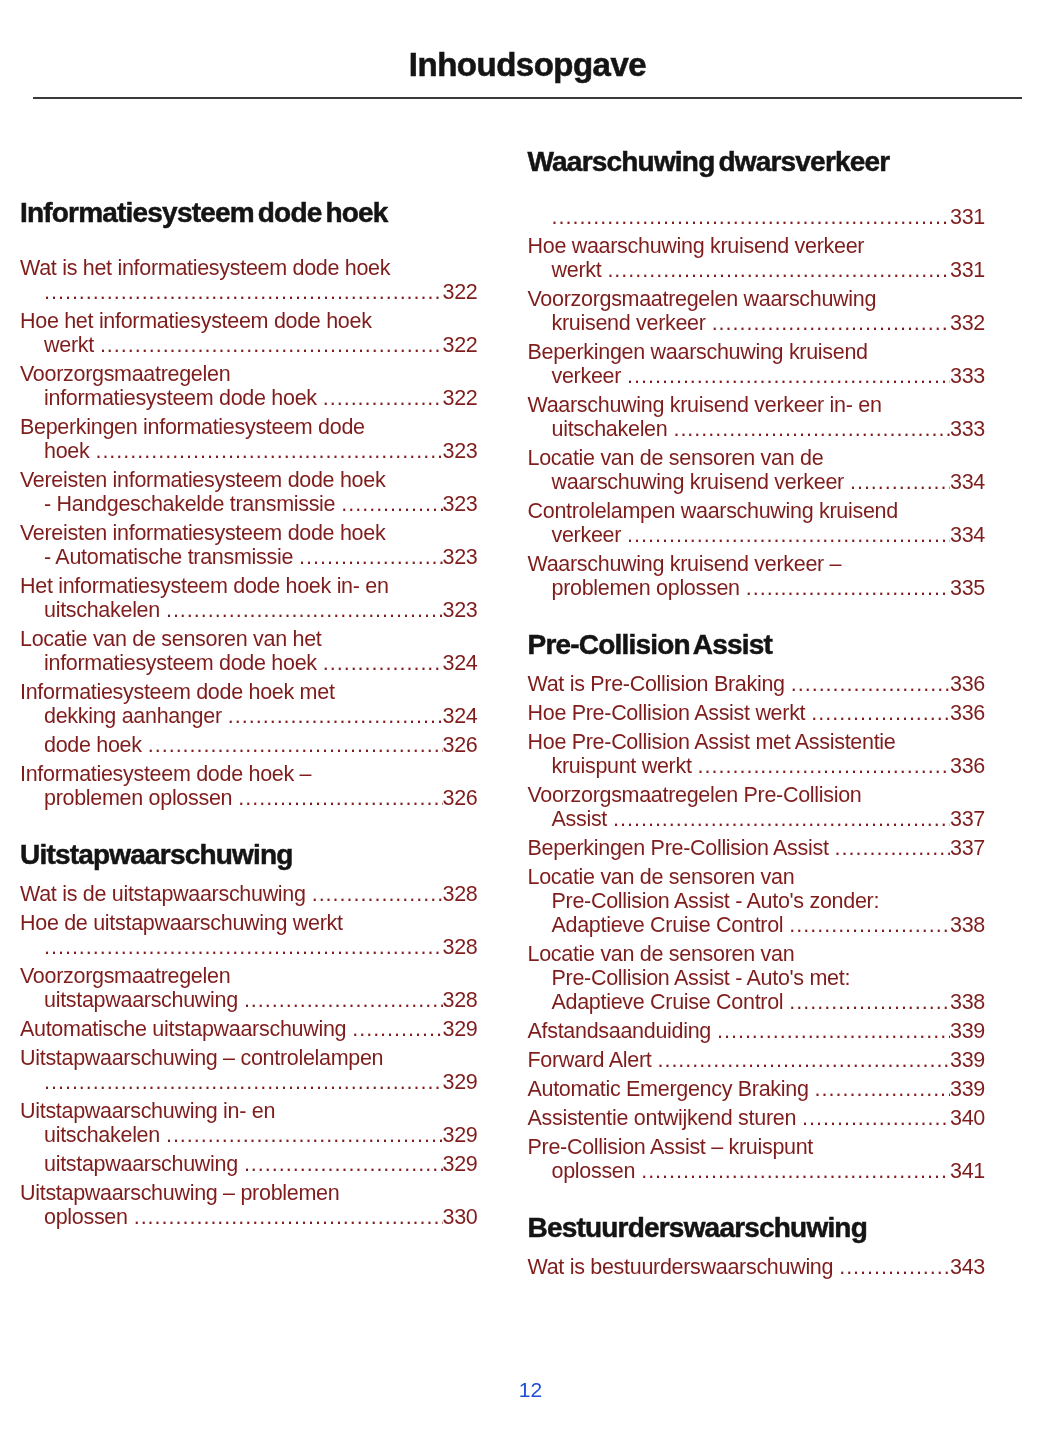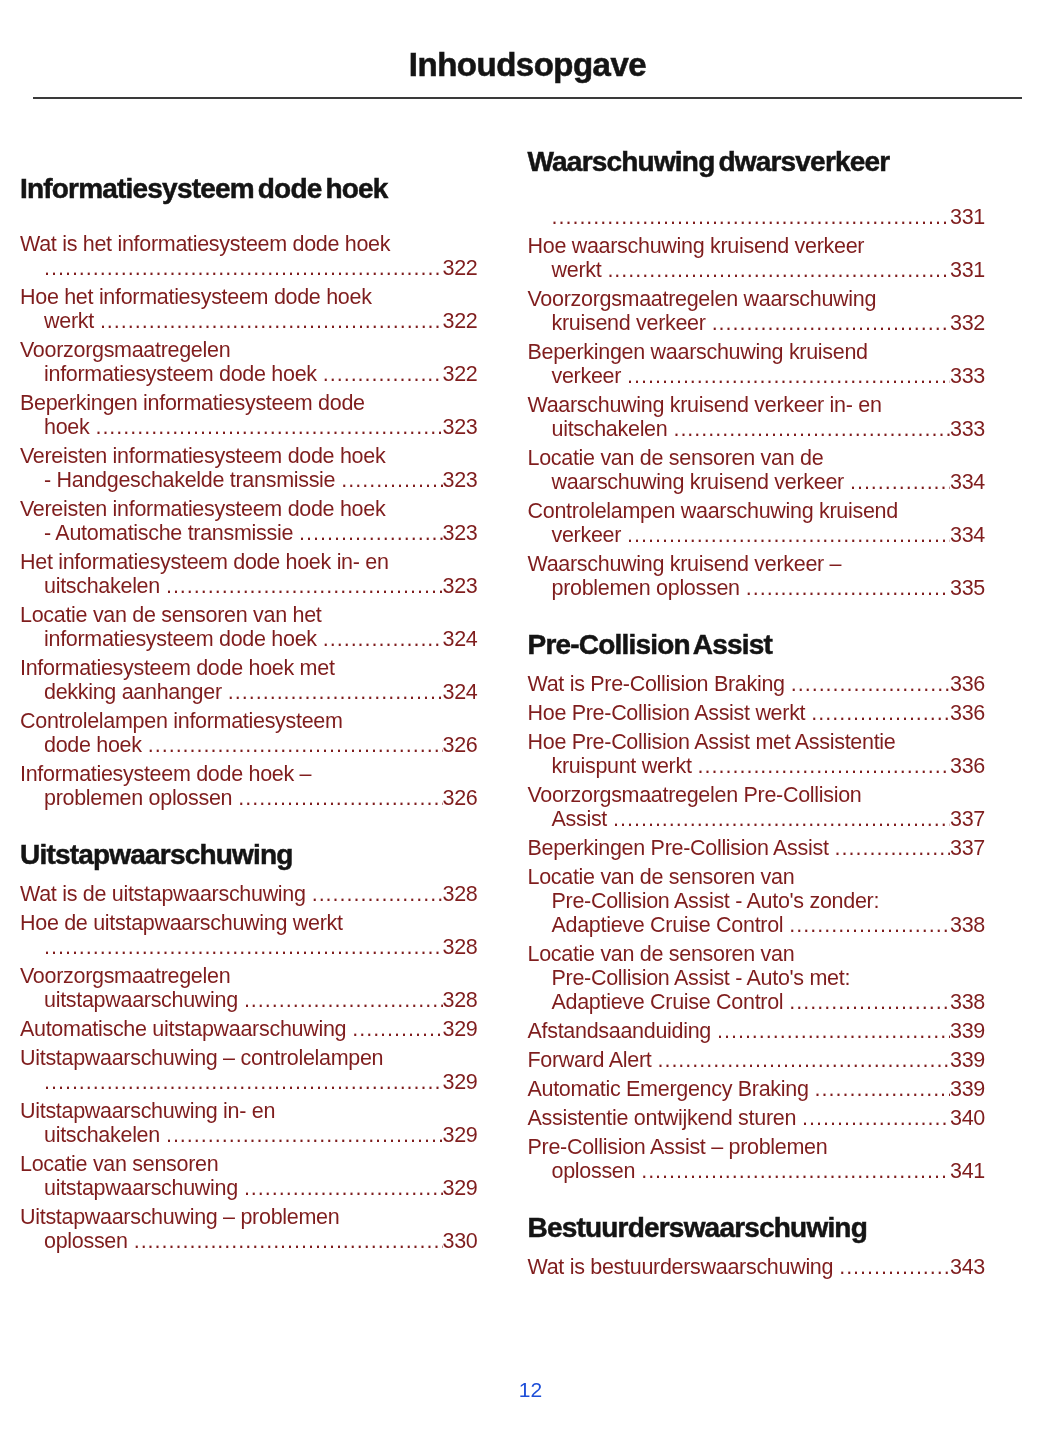--- a/index.html
+++ b/index.html
@@ -175,21 +175,20 @@
           </div>
           <div class="entry">
             <div class="entry-line">Informatiesysteem dode hoek met</div>
             <div class="entry-line cont last">
               <span class="txt">dekking aanhanger</span>
               <span class="leader"></span>
               <span class="pg">324</span>
             </div>
           </div>
           <div class="entry">
-            <div class="entry-line">Controlelampen informatiesysteem</div>
             <div class="entry-line cont last">
               <span class="txt">dode hoek</span>
               <span class="leader"></span>
               <span class="pg">326</span>
             </div>
           </div>
           <div class="entry">
             <div class="entry-line">Informatiesysteem dode hoek –</div>
             <div class="entry-line cont last">
               <span class="txt">problemen oplossen</span>
@@ -240,21 +239,20 @@
           </div>
           <div class="entry">
             <div class="entry-line">Uitstapwaarschuwing in- en</div>
             <div class="entry-line cont last">
               <span class="txt">uitschakelen</span>
               <span class="leader"></span>
               <span class="pg">329</span>
             </div>
           </div>
           <div class="entry">
-            <div class="entry-line">Locatie van sensoren</div>
             <div class="entry-line cont last">
               <span class="txt">uitstapwaarschuwing</span>
               <span class="leader"></span>
               <span class="pg">329</span>
             </div>
           </div>
           <div class="entry">
             <div class="entry-line">Uitstapwaarschuwing – problemen</div>
             <div class="entry-line cont last">
               <span class="txt">oplossen</span>
@@ -410,21 +408,21 @@
             </div>
           </div>
           <div class="entry">
             <div class="entry-line last">
               <span class="txt">Assistentie ontwijkend sturen</span>
               <span class="leader"></span>
               <span class="pg">340</span>
             </div>
           </div>
           <div class="entry">
-            <div class="entry-line">Pre-Collision Assist – problemen</div>
+            <div class="entry-line">Pre-Collision Assist – kruispunt</div>
             <div class="entry-line cont last">
               <span class="txt">oplossen</span>
               <span class="leader"></span>
               <span class="pg">341</span>
             </div>
           </div>
         </div>
         <div class="section">
           <div class="section-heading">Bestuurderswaarschuwing</div>
           <div class="entry">

